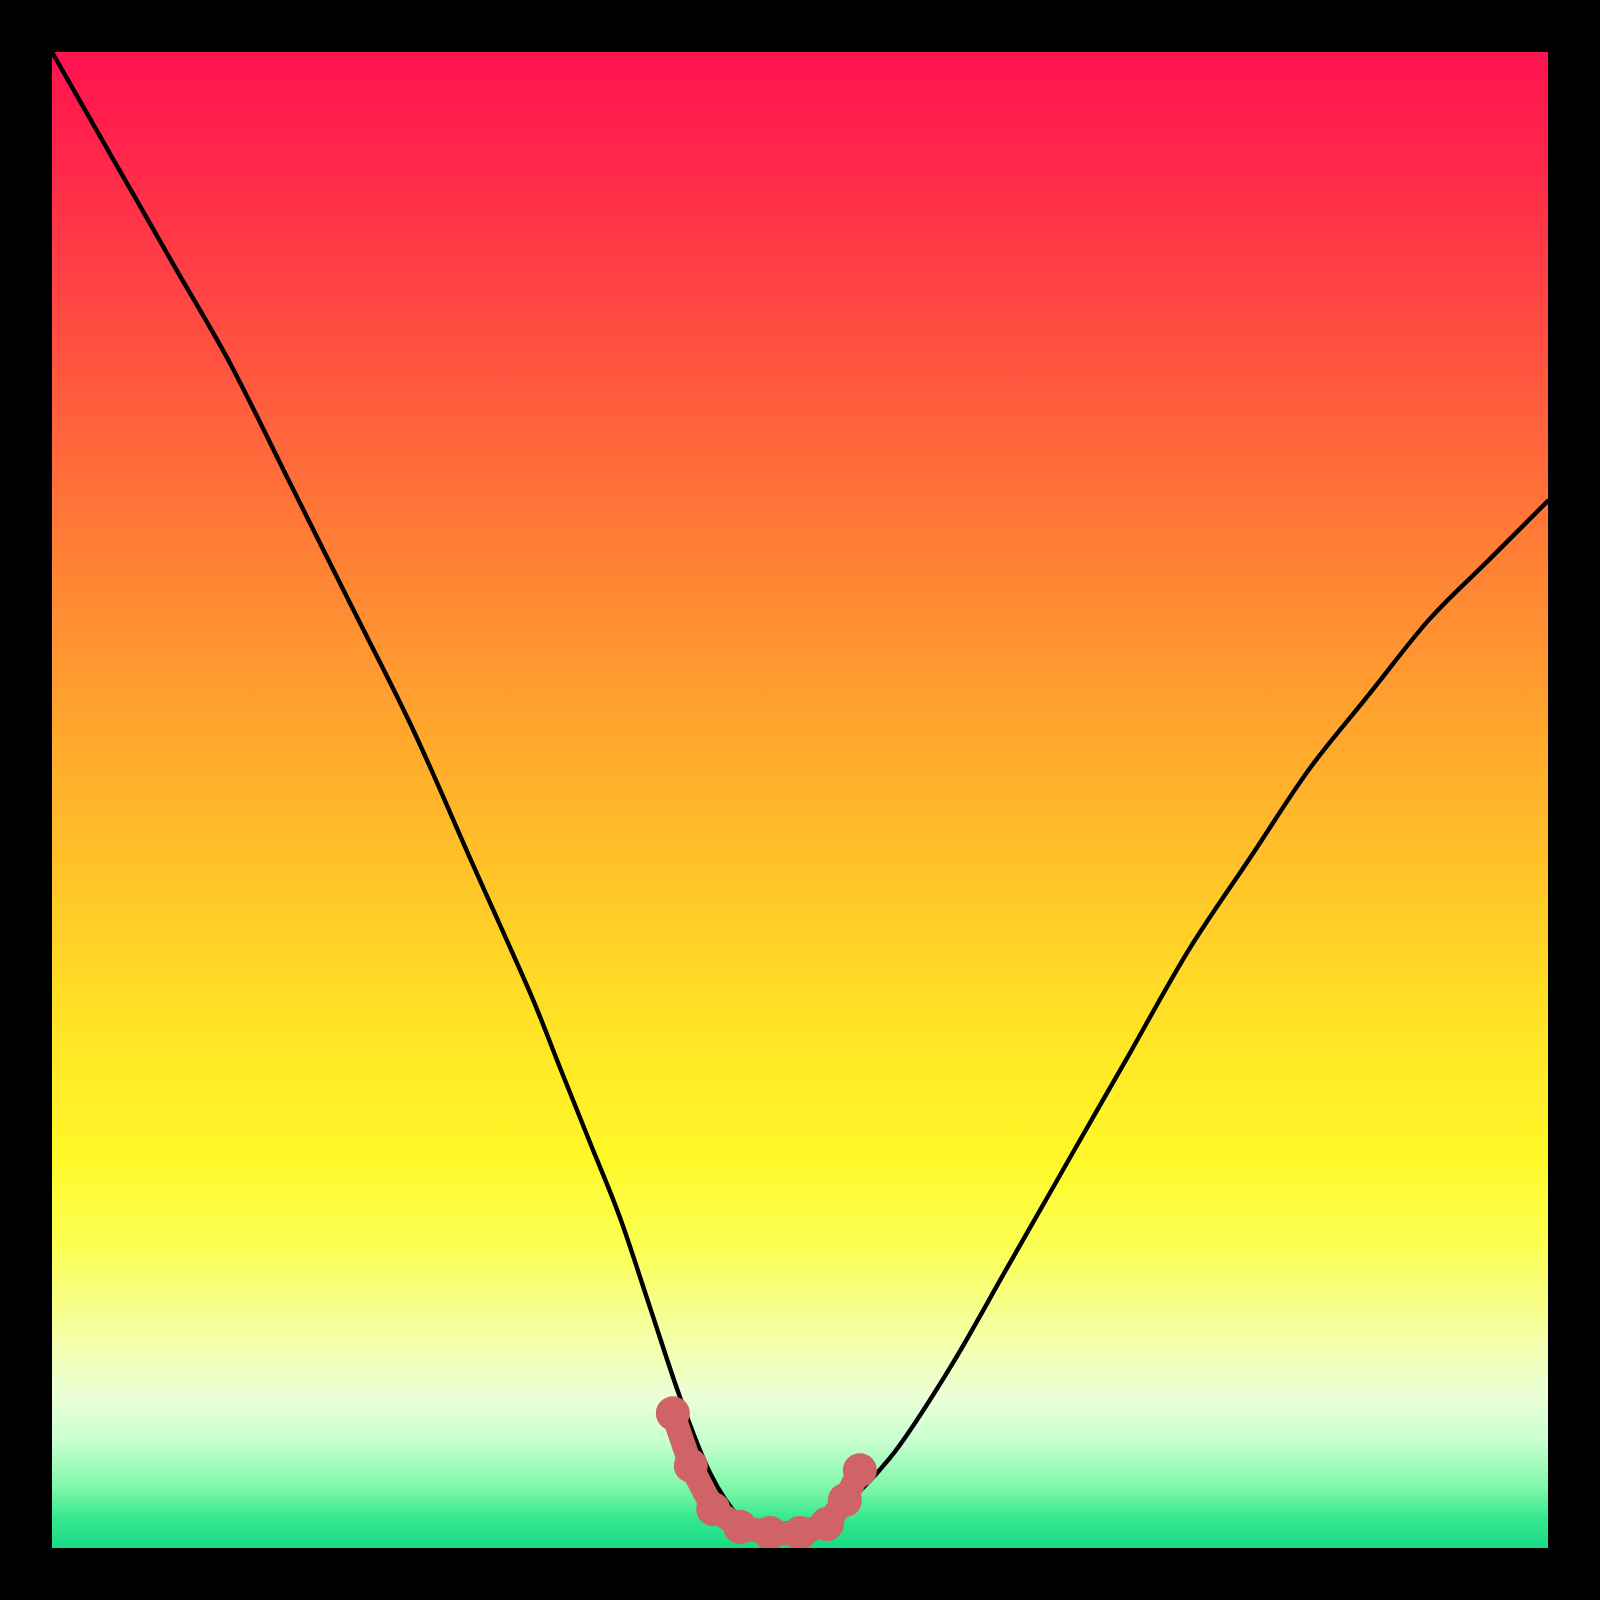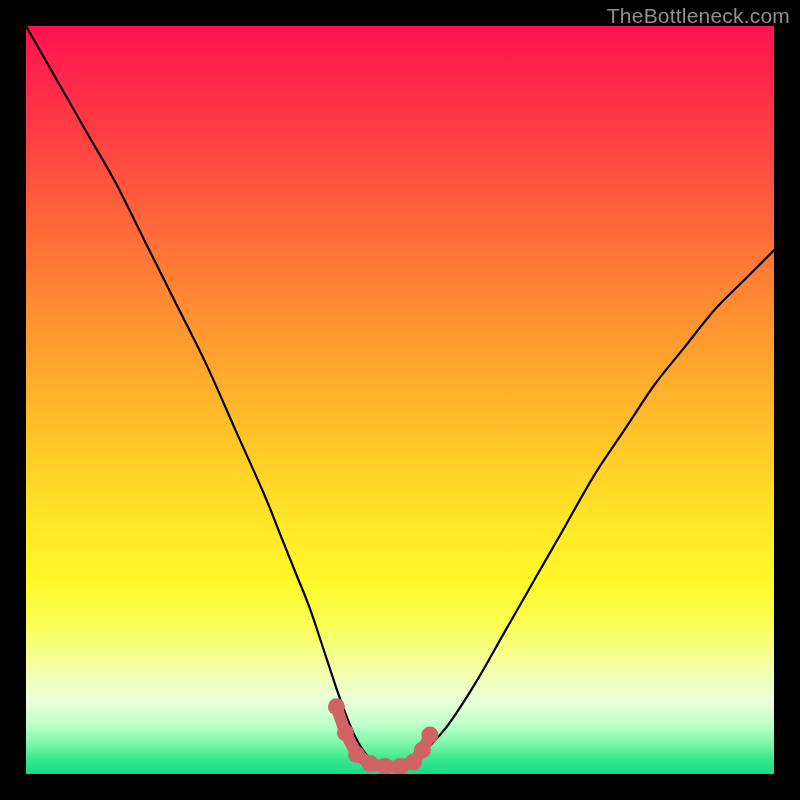--- a/index.html
+++ b/index.html
@@ -104,14 +104,13 @@
           <circle cx="344.08000000000004" cy="737.528" r="8.5" class="marker"></circle>
           <circle cx="359.03999999999996" cy="740.52" r="8.5" class="marker"></circle>
           <circle cx="374" cy="740.52" r="8.5" class="marker"></circle>
           <circle cx="387.464" cy="736.032" r="8.5" class="marker"></circle>
           <circle cx="396.44" cy="724.064" r="8.5" class="marker"></circle>
           <circle cx="403.92" cy="709.104" r="8.5" class="marker"></circle>
         </g>
     </svg>
   </div>
 
-  <div class="watermark">TheBottleneck.com</div>
 </div>
 
 </body></html>

